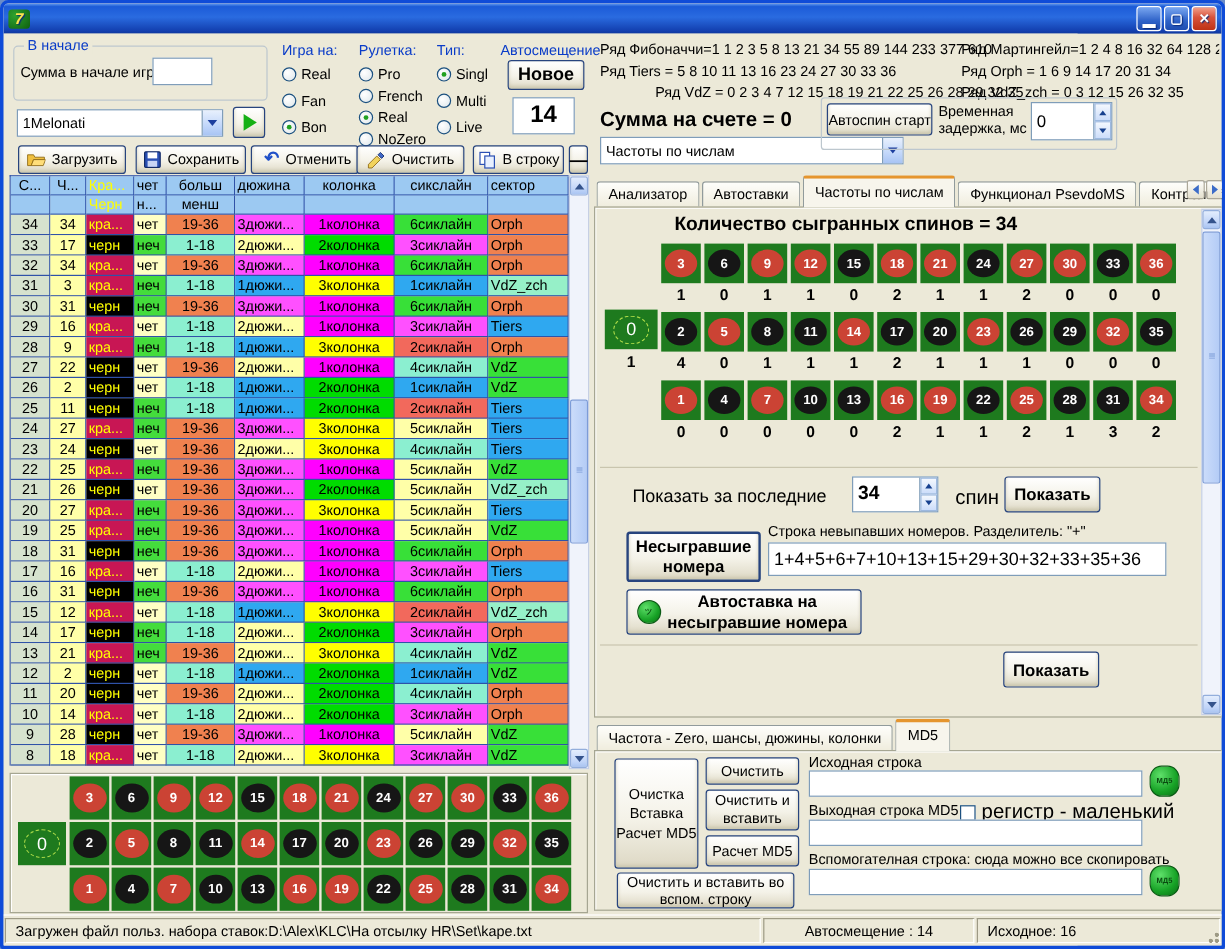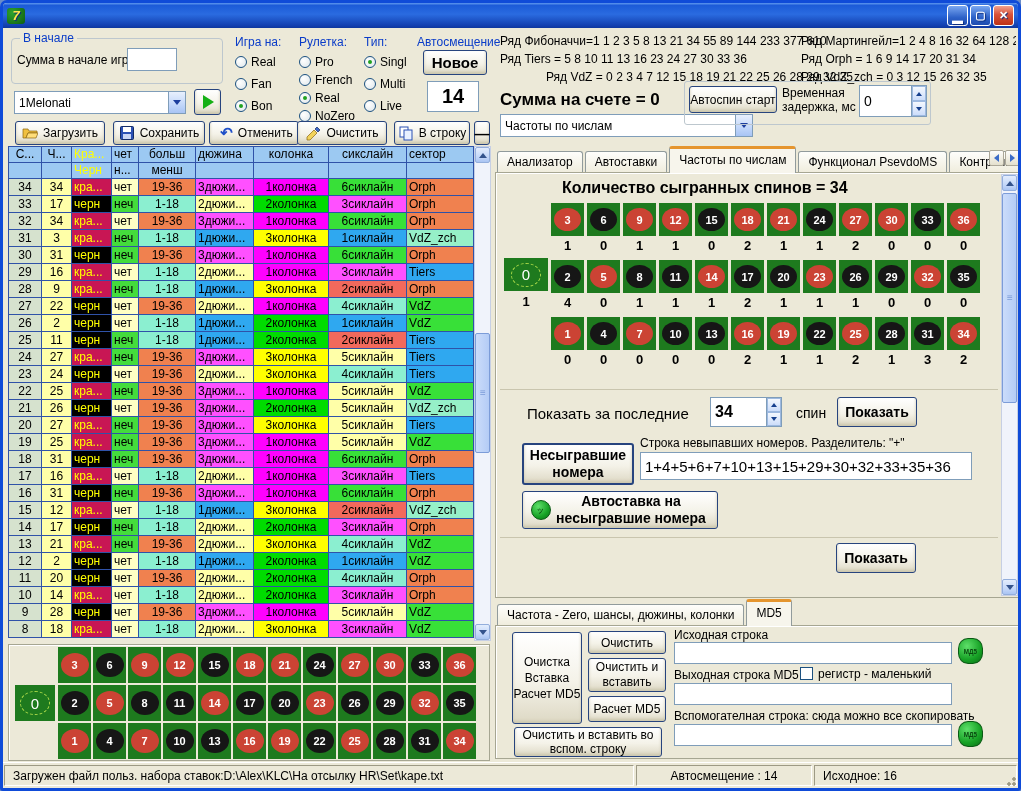--- a/index.html
+++ b/index.html
@@ -928,21 +928,21 @@
       <div class="divider" style="left:4px;top:216px;width:498px;"></div>
 
       <span style="position:absolute;left:31px;top:232px;font-size:15px;">Показать за последние</span>
       <div class="spin" style="left:214px;top:224px;width:72px;height:30px;">
         <span class="sval" style="font-weight:bold;font-size:16px;">34</span>
         <span class="arrs">
             <span class="sa up"></span>
             <span class="sa dn"></span>
           </span>
       </div>
-      <span style="position:absolute;left:300px;top:232px;font-size:14px;">спин</span>
+      <span style="position:absolute;left:300px;top:232px;font-size:17px;">спин</span>
       <div class="btn bold" style="position:absolute;left:341px;top:224px;width:80px;height:30px;font-size:14px;">
           <span>Показать</span>
         </div>
 
       <div class="btn bold" style="position:absolute;left:26px;top:270px;width:112px;height:42px;font-size:14px;text-align:center;line-height:17px;border-width:2px;">
           <span>Несыгравшие номера</span>
         </div>
       <span style="position:absolute;left:144px;top:263px;font-size:12px;">Строка невыпавших номеров. Разделитель: "+"</span>
       <div class="txt" style="position:absolute;left:144px;top:279px;width:332px;height:28px;font-size:15px;">
           <span>1+4+5+6+7+10+13+15+29+30+32+33+35+36</span>
@@ -995,21 +995,21 @@
 
       <span style="position:absolute;left:178px;top:2px;font-size:12px;">Исходная строка</span>
       <div class="txt" style="position:absolute;left:178px;top:16px;width:278px;height:22px;">
           <span></span>
         </div>
       <span class="greenicon" style="position:absolute;left:462px;top:12px;width:25px;height:26px;border-radius:40%;">
           <span>МД5</span>
         </span>
 
       <span style="position:absolute;left:178px;top:42px;font-size:12px;">Выходная строка MD5</span>
-      <span style="position:absolute;left:304px;top:41px;font-size:12px;"><span class="cbx"></span><span>регистр  - маленький</span></span>
+      <span style="position:absolute;left:304px;top:41px;font-size:17px;"><span class="cbx"></span><span>регистр  - маленький</span></span>
       <div class="txt" style="position:absolute;left:178px;top:57px;width:278px;height:22px;">
           <span></span>
         </div>
 
       <span style="position:absolute;left:178px;top:83px;font-size:12px;">Вспомогателная строка: сюда можно все скопировать</span>
       <div class="txt" style="position:absolute;left:178px;top:98px;width:278px;height:22px;">
           <span></span>
         </div>
       <span class="greenicon" style="position:absolute;left:462px;top:95px;width:25px;height:26px;border-radius:40%;">
           <span>МД5</span>

